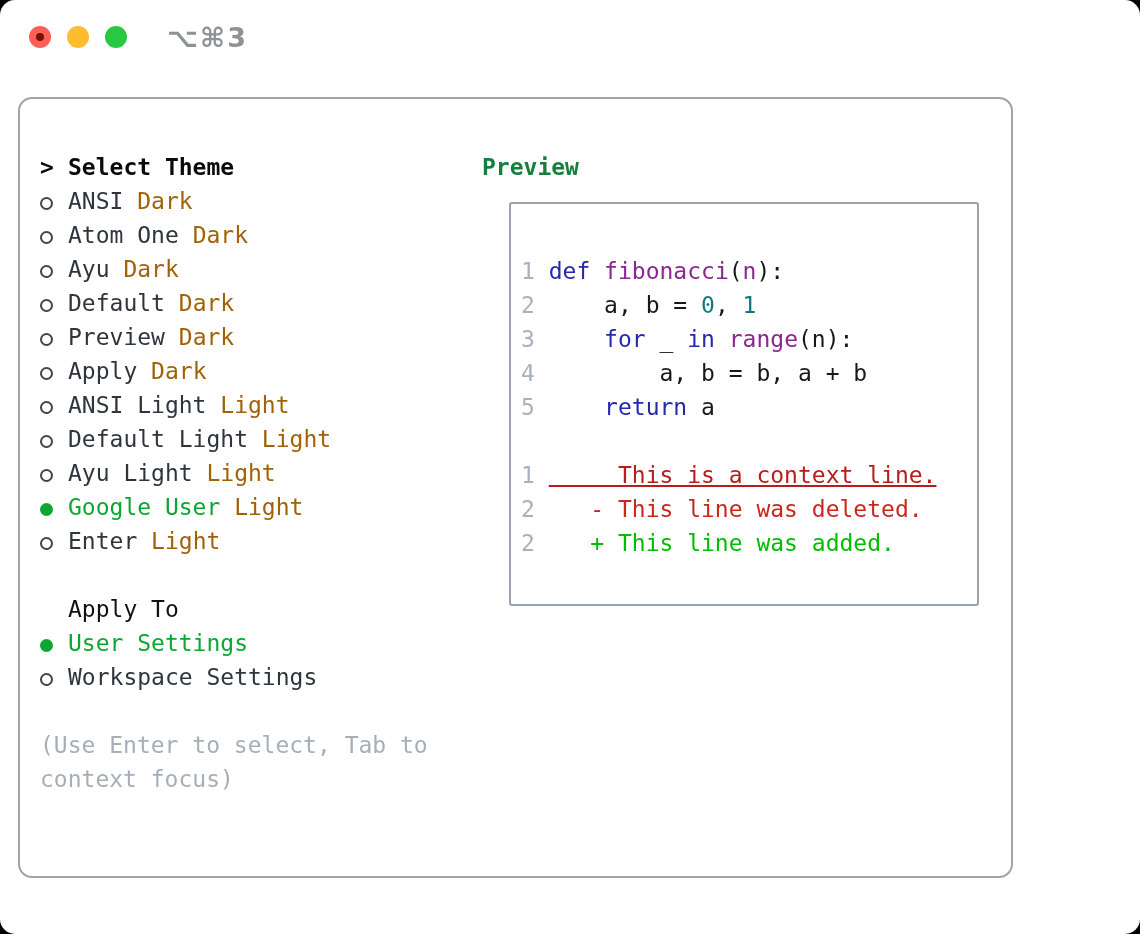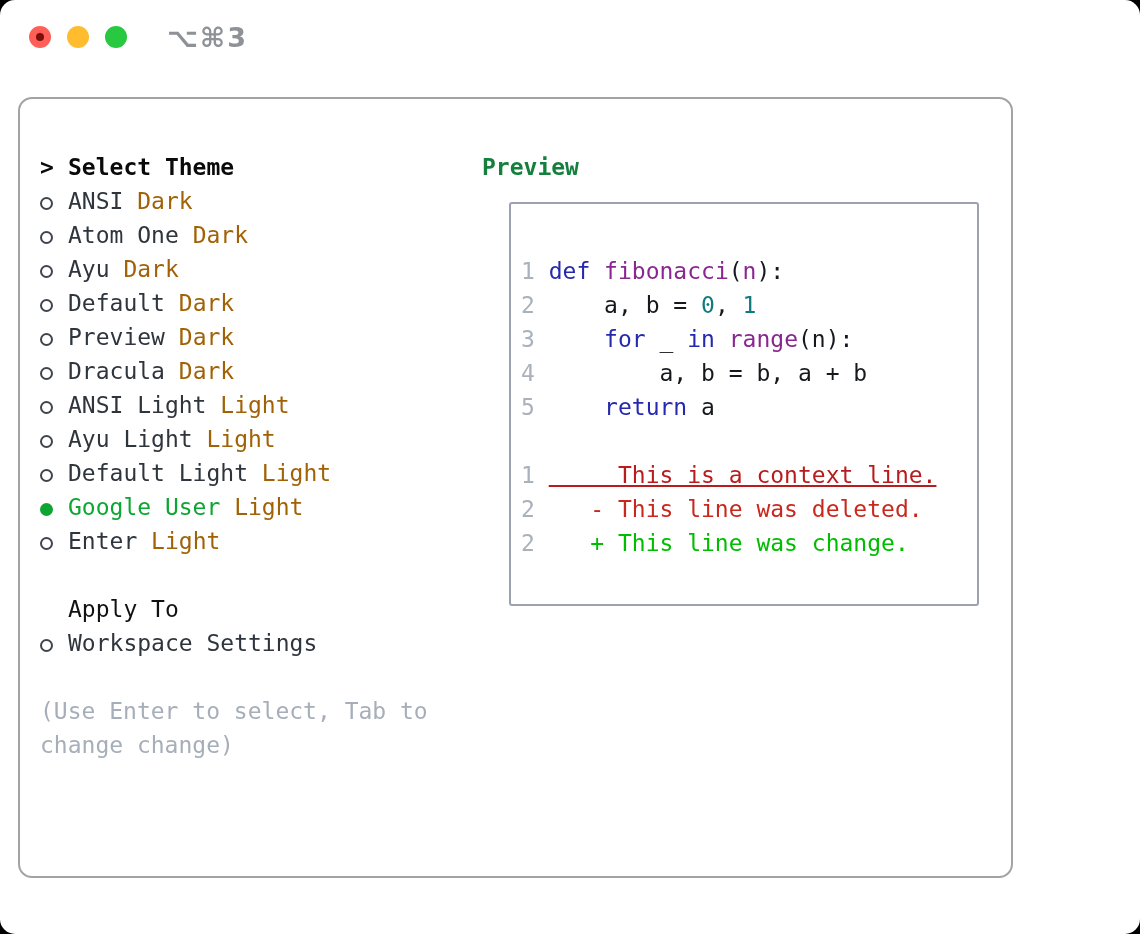--- a/index.html
+++ b/index.html
@@ -78,47 +78,48 @@
 
     <div class="left-col">
       <div class="row header"><span class="cell-marker">&gt;</span><span>Select Theme</span></div>
 
       <div>
           <div class="row"><span class="cell-marker"><i class="radio"></i></span><span class="t-name">ANSI</span><span class="t-variant"> Dark</span></div>
           <div class="row"><span class="cell-marker"><i class="radio"></i></span><span class="t-name">Atom One</span><span class="t-variant"> Dark</span></div>
           <div class="row"><span class="cell-marker"><i class="radio"></i></span><span class="t-name">Ayu</span><span class="t-variant"> Dark</span></div>
           <div class="row"><span class="cell-marker"><i class="radio"></i></span><span class="t-name">Default</span><span class="t-variant"> Dark</span></div>
           <div class="row"><span class="cell-marker"><i class="radio"></i></span><span class="t-name">Preview</span><span class="t-variant"> Dark</span></div>
-          <div class="row"><span class="cell-marker"><i class="radio"></i></span><span class="t-name">Dracula</span><span class="t-variant"> Dark</span></div>
+          <div class="row"><span class="cell-marker"><i class="radio"></i></span><span class="t-name">Apply</span><span class="t-variant"> Dark</span></div>
           <div class="row"><span class="cell-marker"><i class="radio"></i></span><span class="t-name">ANSI Light</span><span class="t-variant"> Light</span></div>
+          <div class="row"><span class="cell-marker"><i class="radio"></i></span><span class="t-name">Default Light</span><span class="t-variant"> Light</span></div>
           <div class="row"><span class="cell-marker"><i class="radio"></i></span><span class="t-name">Ayu Light</span><span class="t-variant"> Light</span></div>
-          <div class="row"><span class="cell-marker"><i class="radio"></i></span><span class="t-name">Default Light</span><span class="t-variant"> Light</span></div>
           <div class="row selected"><span class="cell-marker"><i class="radio filled"></i></span><span class="t-name">Google User</span><span class="t-variant"> Light</span></div>
           <div class="row"><span class="cell-marker"><i class="radio"></i></span><span class="t-name">Enter</span><span class="t-variant"> Light</span></div>
         </div>
 
       <div class="apply-header">Apply To</div>
       <div>
+          <div class="row selected"><span class="cell-marker"><i class="radio filled"></i></span><span class="t-name">User Settings</span></div>
           <div class="row"><span class="cell-marker"><i class="radio"></i></span><span class="t-name">Workspace Settings</span></div>
         </div>
 
-      <div class="hint">(Use Enter to select, Tab to change change)</div>
+      <div class="hint">(Use Enter to select, Tab to context focus)</div>
     </div>
 
     <div class="preview-label mono">Preview</div>
     <div class="preview-box mono">
       <div>
           <div class="pline"><span class="lineno">1 </span><span class="tk-kw">def</span><span class="tk-pl"> </span><span class="tk-fn">fibonacci</span><span class="tk-pl">(</span><span class="tk-fn">n</span><span class="tk-pl">):</span></div>
           <div class="pline"><span class="lineno">2 </span><span class="tk-pl">    a, b = </span><span class="tk-num">0</span><span class="tk-pl">, </span><span class="tk-num">1</span></div>
           <div class="pline"><span class="lineno">3 </span><span class="tk-pl">    </span><span class="tk-kw">for</span><span class="tk-pl"> _ </span><span class="tk-kw">in</span><span class="tk-pl"> </span><span class="tk-fn">range</span><span class="tk-pl">(n):</span></div>
           <div class="pline"><span class="lineno">4 </span><span class="tk-pl">        a, b = b, a + b</span></div>
           <div class="pline"><span class="lineno">5 </span><span class="tk-pl">    </span><span class="tk-kw">return</span><span class="tk-pl"> a</span></div>
         </div>
       <div class="pline spacer"></div>
       <div>
           <div class="pline"><span class="lineno">1 </span><span class="tk-ctx">     This is a context line.</span></div>
           <div class="pline"><span class="lineno">2 </span><span class="tk-pl">   </span><span class="tk-del">- This line was deleted.</span></div>
-          <div class="pline"><span class="lineno">2 </span><span class="tk-pl">   </span><span class="tk-add">+ This line was change.</span></div>
+          <div class="pline"><span class="lineno">2 </span><span class="tk-pl">   </span><span class="tk-add">+ This line was added.</span></div>
         </div>
     </div>
 
   </div>
 </div>
 
 </body></html>

